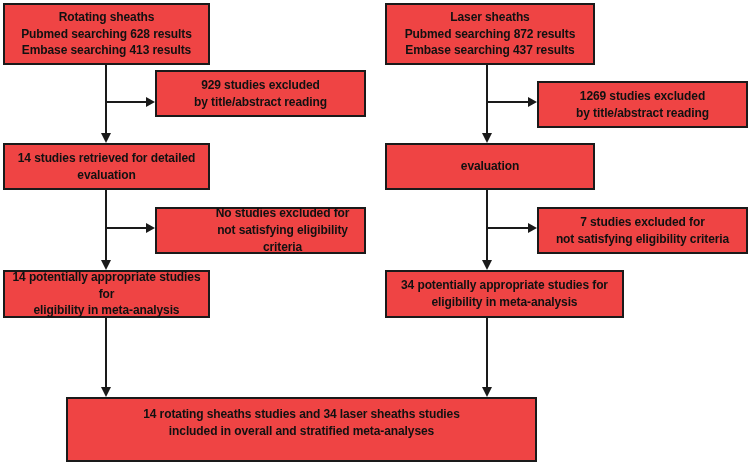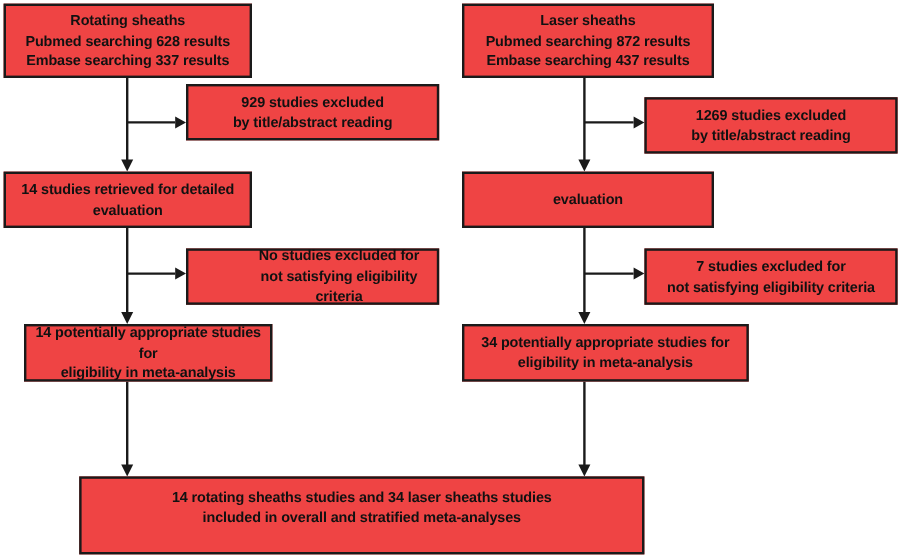--- a/index.html
+++ b/index.html
@@ -45,21 +45,21 @@
 
   .excl1-left  { left: 155px; top: 70px;  width: 211px; height: 47px; }
   .excl1-right { left: 537px; top: 81px;  width: 211px; height: 47px; }
 
   .retr-left  { left: 3px;   top: 143px; width: 207px; height: 47px; }
   .retr-right { left: 385px; top: 143px; width: 210px; height: 47px; }
 
   .excl2-left  { left: 155px; top: 207px; width: 211px; height: 47px; padding-left: 44px; }
   .excl2-right { left: 537px; top: 207px; width: 211px; height: 47px; }
 
-  .appr-left  { left: 20px;   top: 270px; width: 207px; height: 48px; }
+  .appr-left  { left: 3px;   top: 270px; width: 207px; height: 48px; }
   .appr-right { left: 385px; top: 270px; width: 239px; height: 48px; }
 
   .final-box {
     left: 66px; top: 397px; width: 471px; height: 65px;
     justify-content: flex-start;
     padding-top: 7px;
   }
 </style>
 </head>
 <body>
@@ -107,21 +107,21 @@
     </g>
     <g>
       <line x1="487" y1="318" x2="487" y2="388" stroke="#1a1a1a" stroke-width="2"></line>
       <polygon points="482,387 492,387 487,397" fill="#1a1a1a"></polygon>
     </g>
   </svg>
 
   <div class="box src-left">
     <span>Rotating sheaths</span>
     <span>Pubmed searching 628 results</span>
-    <span>Embase searching 337 results</span>
+    <span>Embase searching 413 results</span>
   </div>
 
   <div class="box excl1-left">
     <span>929 studies excluded</span>
     <span>by title/abstract reading</span>
   </div>
 
   <div class="box retr-left">
     <span>14 studies retrieved for detailed</span>
     <span>evaluation</span>

